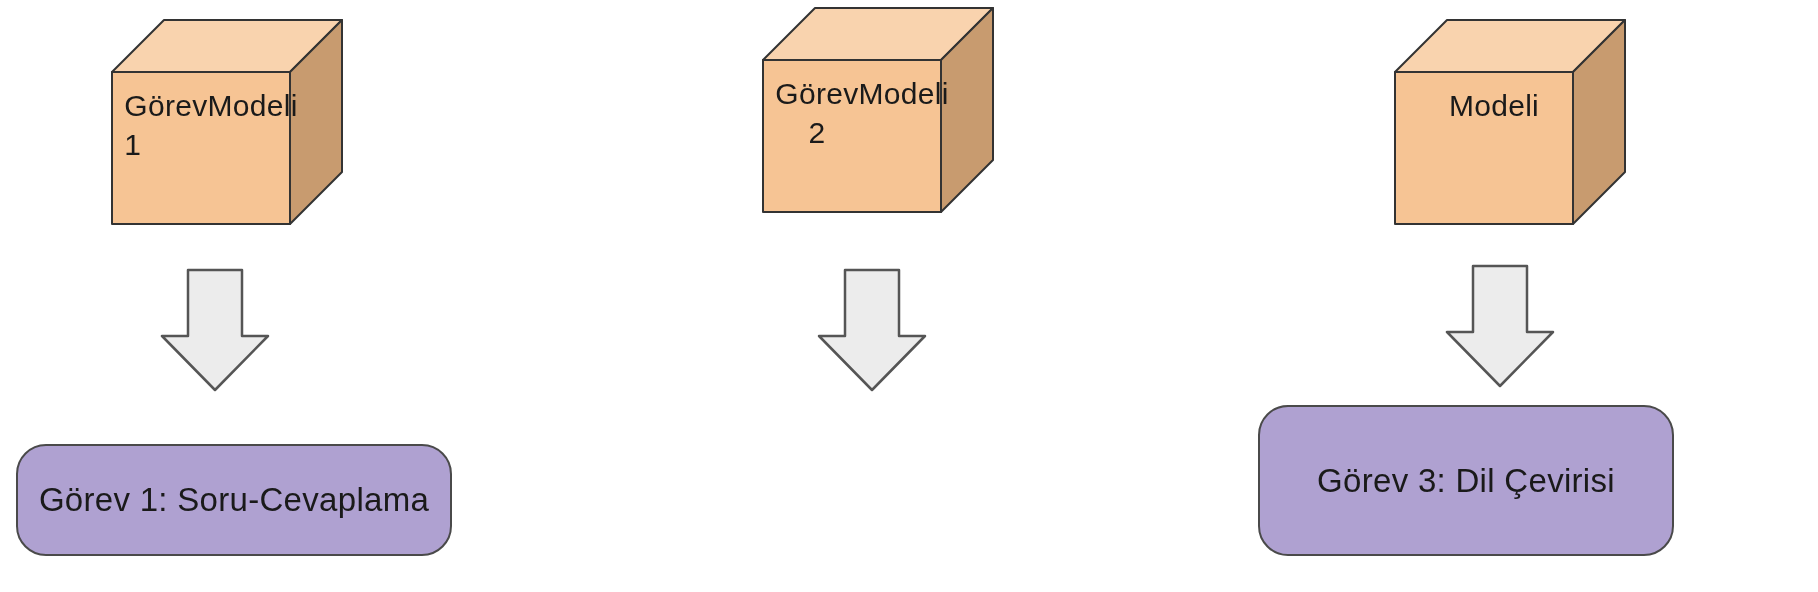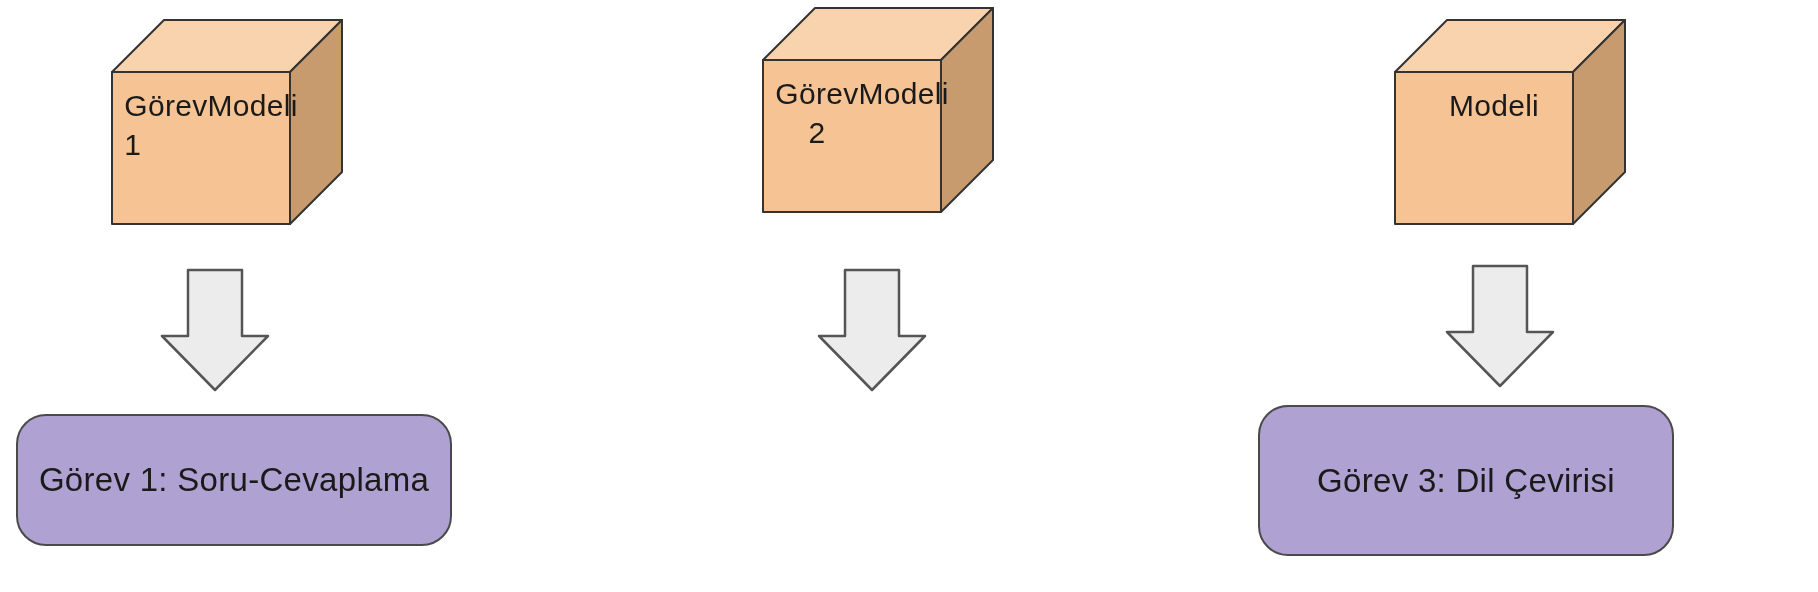--- a/index.html
+++ b/index.html
@@ -47,21 +47,21 @@
     border:2px solid var(--task-border);
     border-radius:30px;
     display:flex;align-items:center;justify-content:center;
     font-size:33px;letter-spacing:.3px;
     text-align:center;
   }
 
   
   .cube-1{left:110px;top:13px;}
   .arrow-1{left:160px;top:268px;}
-  .task-1{left:16px;top:414px;width:436px;height:132px;}
+  .task-1{left:16px;top:444px;width:436px;height:112px;}
   
   .cube-2{left:761px;top:1px;text-align:center;}
   .arrow-2{left:817px;top:268px;}
   .task-2{left:623px;top:425px;width:487px;height:150px;}
   
   .cube-3{left:1393px;top:13px;}
   .arrow-3{left:1445px;top:264px;}
   .task-3{left:1258px;top:405px;width:416px;height:151px;}
 </style>
 </head>

